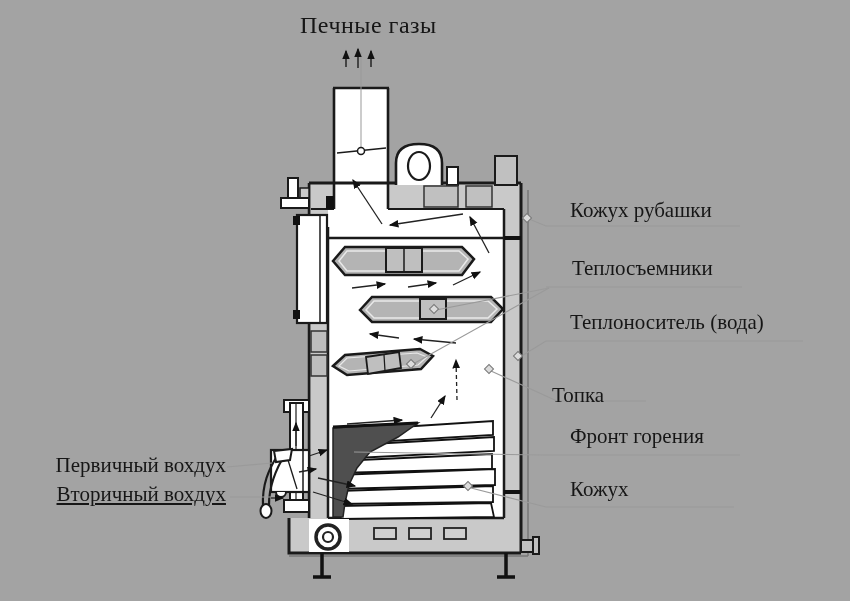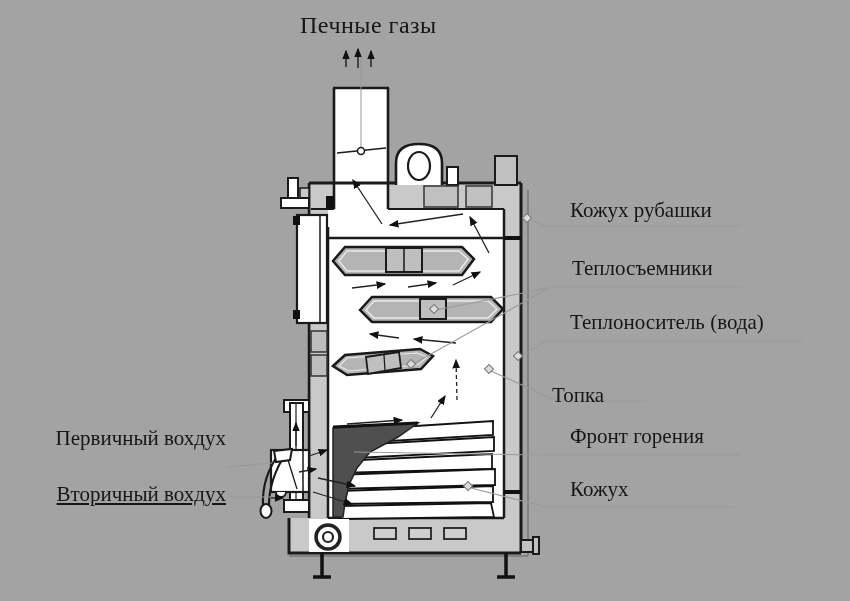--- a/index.html
+++ b/index.html
@@ -221,16 +221,16 @@
 
   <div class="lbl title" style="left:300px;top:12px;">Печные газы</div>
 
   <div class="lbl right" style="left:570px;top:198px;">Кожух рубашки</div>
   <div class="lbl right" style="left:572px;top:256px;">Теплосъемники</div>
   <div class="lbl right" style="left:570px;top:310px;">Теплоноситель (вода)</div>
   <div class="lbl right" style="left:552px;top:367px;margin-top:16px;">Топка</div>
   <div class="lbl right" style="left:570px;top:424px;">Фронт горения</div>
   <div class="lbl right" style="left:570px;top:477px;">Кожух</div>
 
-  <div class="lbl left" style="left:20px;top:426px;">Первичный вохдух</div>
+  <div class="lbl left" style="left:20px;top:453px;">Первичный вохдух</div>
   <div class="lbl left" style="left:20px;top:482px;text-decoration:underline;">Вторичный вохдух</div>
 
 </div>
 
 </body></html>

